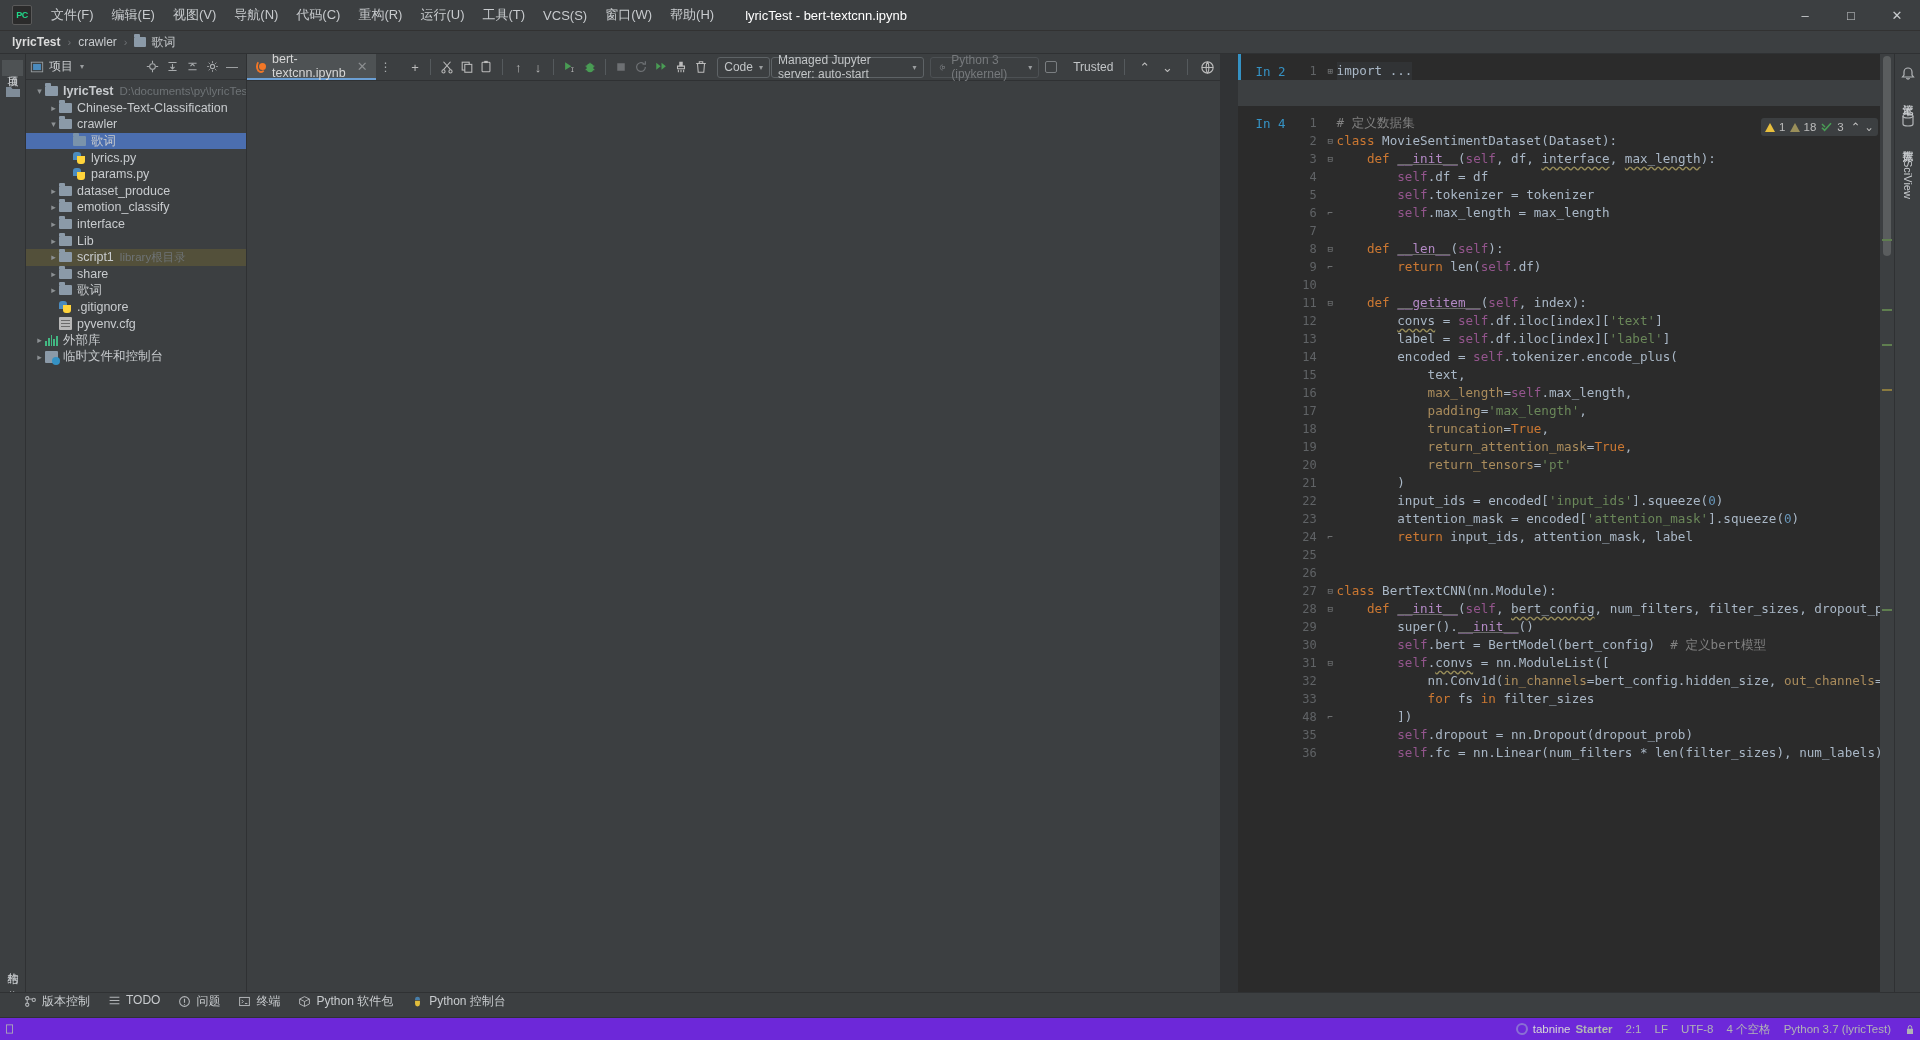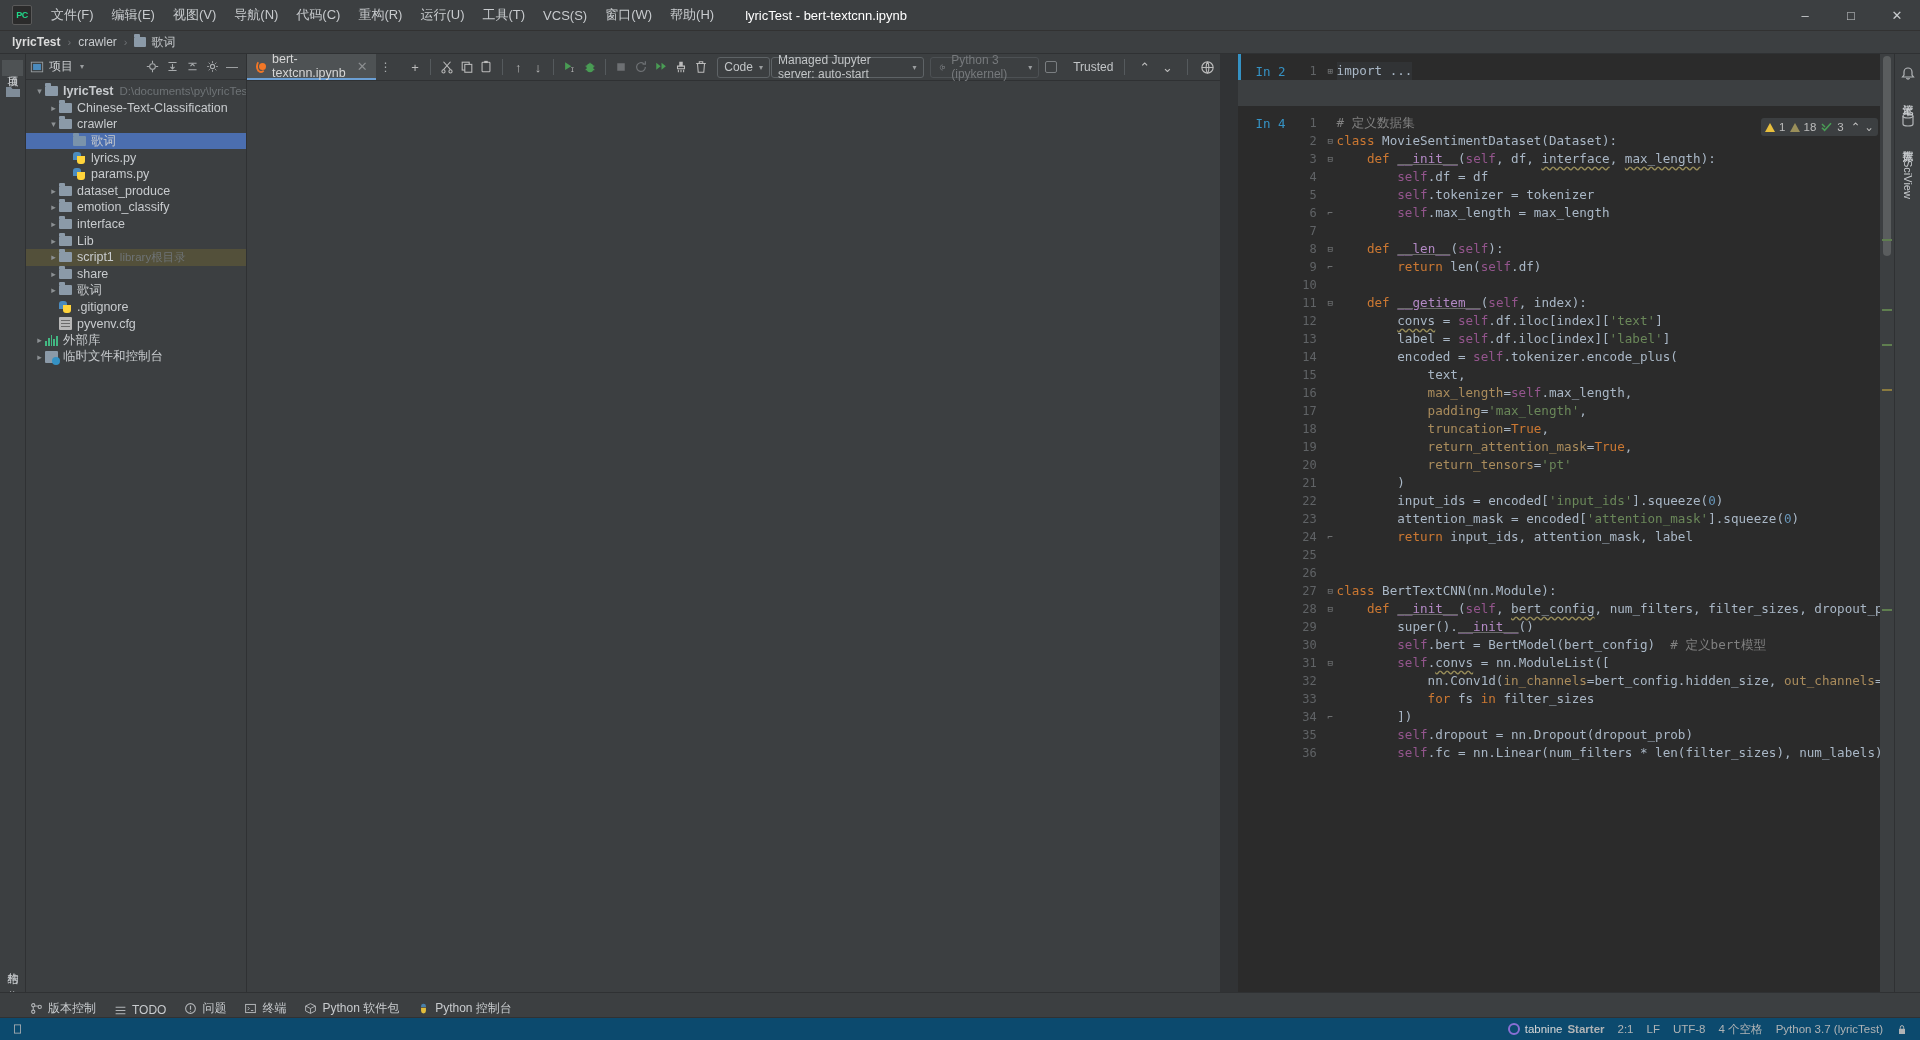--- a/index.html
+++ b/index.html
@@ -265,30 +265,30 @@
 
   
   .rightstrip {
     width: 26px; background: #3c3f41; border-left: 1px solid #2f3133;
     display: flex; flex-direction: column; align-items: center; padding-top: 6px;
     flex: 0 0 26px;
   }
 
   
   .bottomstrip {
-    height: 25px; background: #3c3f41; display: flex; align-items: flex-end;
-    padding-left: 30px; gap: 18px; border-top: 1px solid #2f3133; flex: 0 0 25px;
+    height: 25px; background: #3c3f41; display: flex; align-items: flex-start;
+    padding-left: 24px; gap: 18px; border-top: 1px solid #2f3133; flex: 0 0 25px;
   }
   .btool { display: flex; align-items: center; gap: 5px; font-size: 12px; color: #c8cbce; }
   .bic { width: 13px; height: 13px; opacity: .85; }
 
   
   .statusbar {
-    height: 23px; background: #0c4a6e; display: flex; align-items: center;
-    padding: 0 12px; font-size: 11.5px; color: #b0b3b5; border-top: 1px solid #2f3133;
+    height: 23px; background: #6d28d9; display: flex; align-items: center;
+    padding: 0 4px; font-size: 11.5px; color: #b0b3b5; border-top: 1px solid #2f3133;
     flex: 0 0 23px;
   }
   .st-right { margin-left: auto; display: flex; align-items: center; gap: 13px; }
   .tabnine { display: flex; align-items: center; gap: 5px; }
   .tn-dot {
     width: 12px; height: 12px; border-radius: 50%;
     border: 2px solid #8a6fd4; background: transparent;
   }
   .tn-name { color: #d6d6d6; }
   .lock-ic { width: 11px; height: 12px; }
@@ -785,21 +785,21 @@
                     <span class="num">32</span>
                     <span class="fold"></span>
                     <span class="code">            nn.Conv1d(<span class="kwarg">in_channels</span>=bert_config.hidden_size, <span class="kwarg">out_channels</span>=num_filters, <span class="kwarg">kernel_size</span>=fs)</span>
                   </div>
                   <div class="ln">
                     <span class="num">33</span>
                     <span class="fold"></span>
                     <span class="code">            <span class="kw">for</span> fs <span class="kw">in</span> filter_sizes</span>
                   </div>
                   <div class="ln">
-                    <span class="num">34</span>
+                    <span class="num">48</span>
                     <span class="fold">⌐</span>
                     <span class="code">        ])</span>
                   </div>
                   <div class="ln">
                     <span class="num">35</span>
                     <span class="fold"></span>
                     <span class="code">        <span class="self">self</span>.dropout = nn.Dropout(dropout_prob)</span>
                   </div>
                   <div class="ln">
                     <span class="num">36</span>

